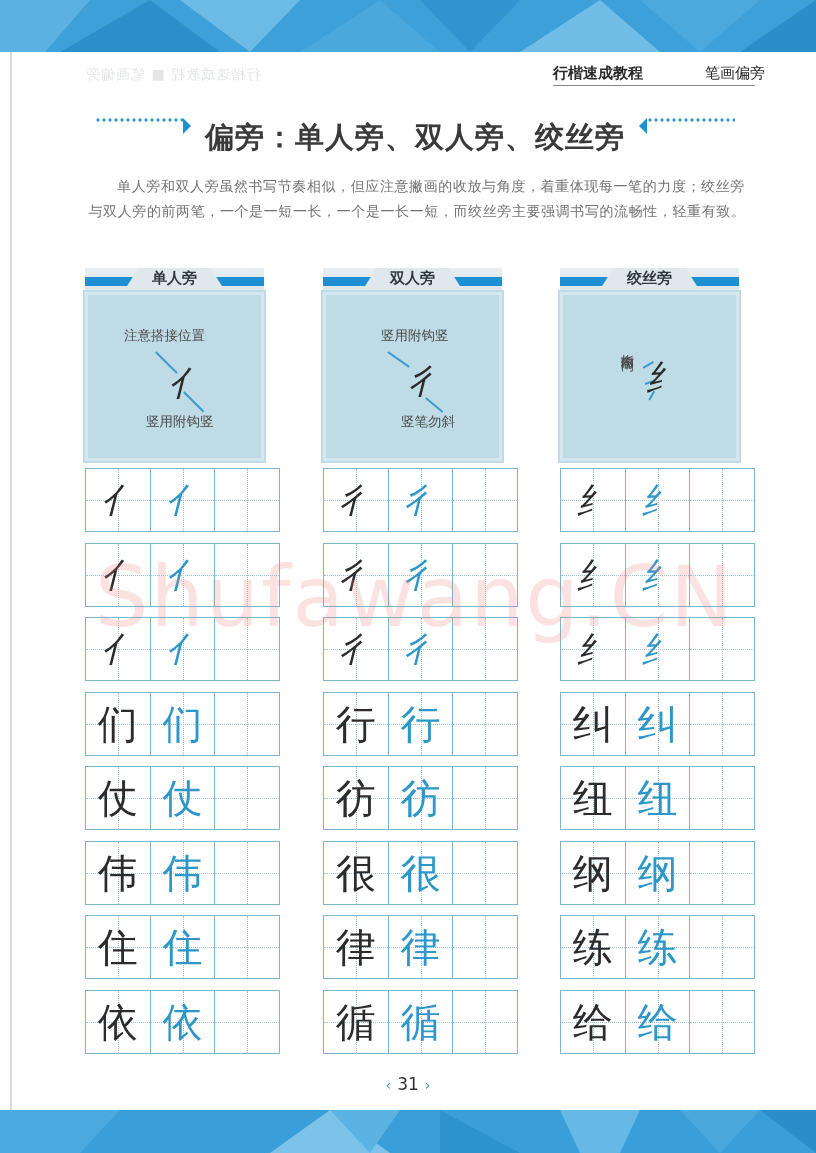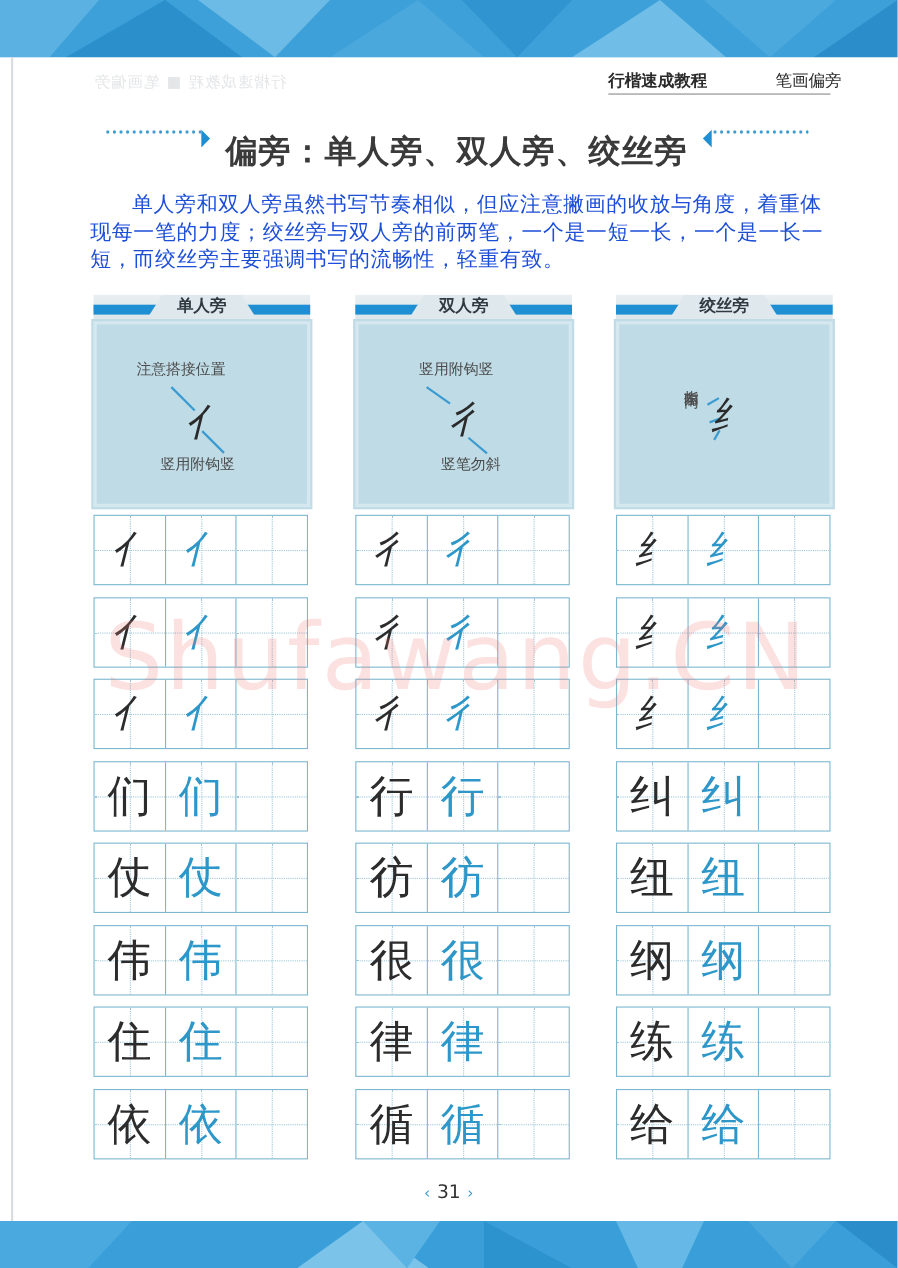--- a/index.html
+++ b/index.html
@@ -45,24 +45,25 @@
     background-size: 6px 4px; background-repeat: repeat-x;
   }
   .tri-r { width: 0; height: 0; border-top: 8px solid transparent; border-bottom: 8px solid transparent; border-left: 8px solid #1d8fd2; }
   .tri-l { width: 0; height: 0; border-top: 8px solid transparent; border-bottom: 8px solid transparent; border-right: 8px solid #1d8fd2; }
   .title-text {
     font-family: "DejaVu Sans", sans-serif; font-weight: bold; font-size: 29px;
     color: #3a3a3a; margin: 0 14px; letter-spacing: 1px; white-space: nowrap;
   }
   .intro {
     position: absolute; top: 174px; left: 82px; width: 670px;
-    font-size: 19px; line-height: 25px; color: #1d4ed8; text-indent: 2em;
+    font-size: 14px; line-height: 25px; color: #737373; text-indent: 2em;
     letter-spacing: 0.6px;
-  }
-  .col { position: absolute; top: 268px; width: 197px; }
+    text-align: center;
+  }
+  .col { position: absolute; top: 268px; width: 179px; }
   #col-0 { left: 85px; }
   #col-1 { left: 323px; }
   #col-2 { left: 560px; }
   .panel-head {
     height: 22px; position: relative;
     background: linear-gradient(#e8eef1, #dde6ea);
   }
   .panel-head .bar {
     position: absolute; left: 0; right: 0; top: 9px; height: 9px; background: #1d8fd2;
   }

